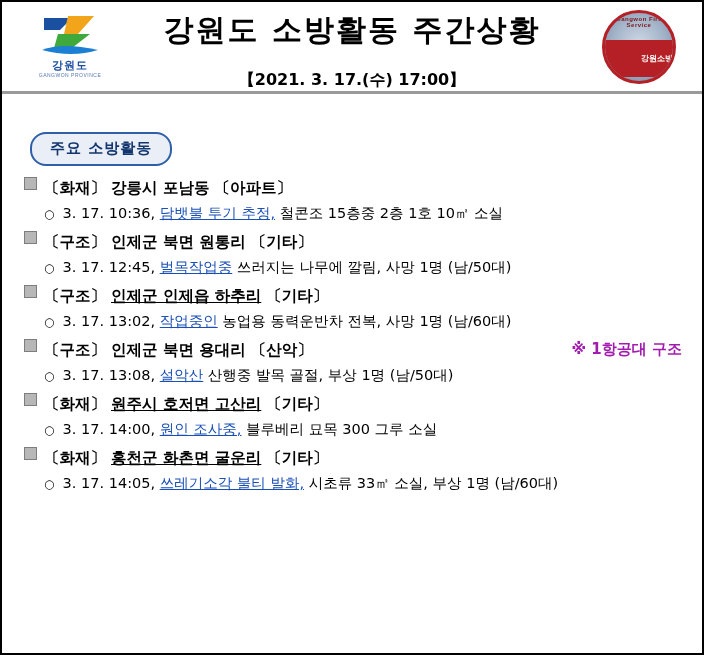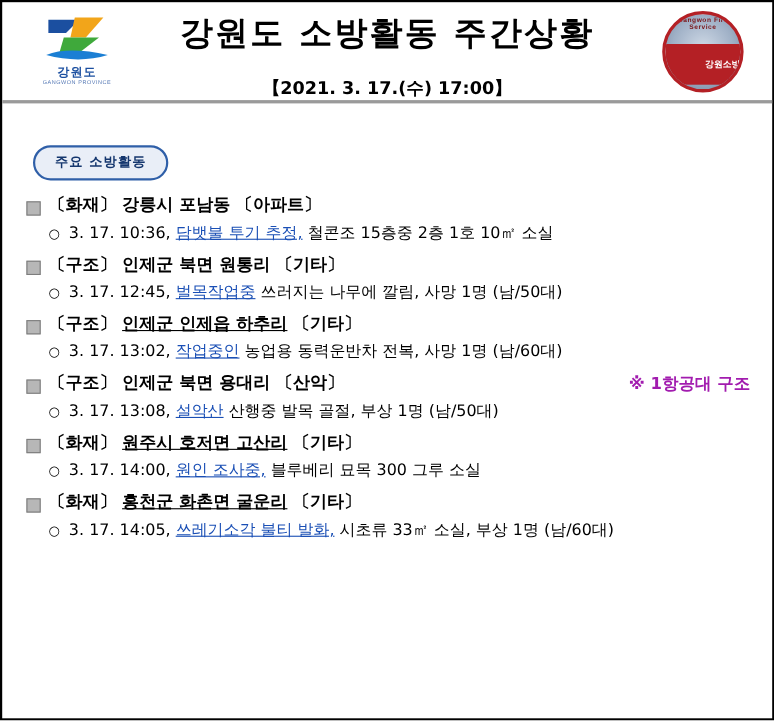--- a/index.html
+++ b/index.html
@@ -136,36 +136,36 @@
   }
   
   .section-badge {
     margin: 38px 0 0 28px;
     display: inline-block;
     padding: 5px 18px 6px 18px;
     border: 2px solid #2f5fa8;
     border-radius: 16px;
     background: #e9eef7;
     font-family: "DejaVu Sans", sans-serif;
-    font-size: 12px;
+    font-size: 15px;
     font-weight: bold;
     color: #14366e;
     letter-spacing: 1px;
   }
   
   .incidents {
     margin: 12px 0 0 0;
     padding: 0 14px 0 22px;
   }
   .incident {
     margin-top: 9px;
   }
   .inc-head {
     display: flex;
-    align-items: flex-end;
+    align-items: flex-start;
     font-family: "DejaVu Sans", sans-serif;
     font-size: 15.5px;
     font-weight: bold;
     white-space: nowrap;
   }
   .sq {
     display: inline-block;
     width: 11px;
     height: 11px;
     background: #b7b7b7;

